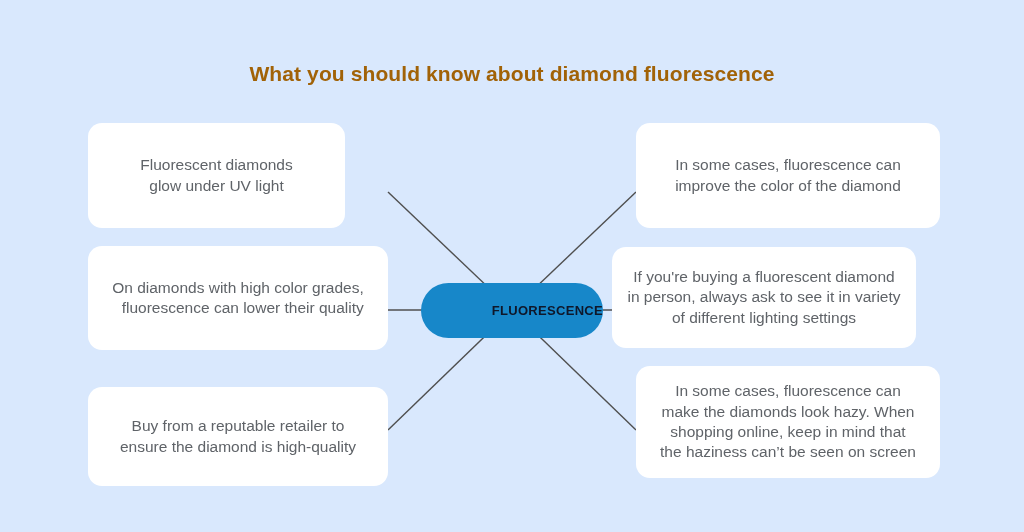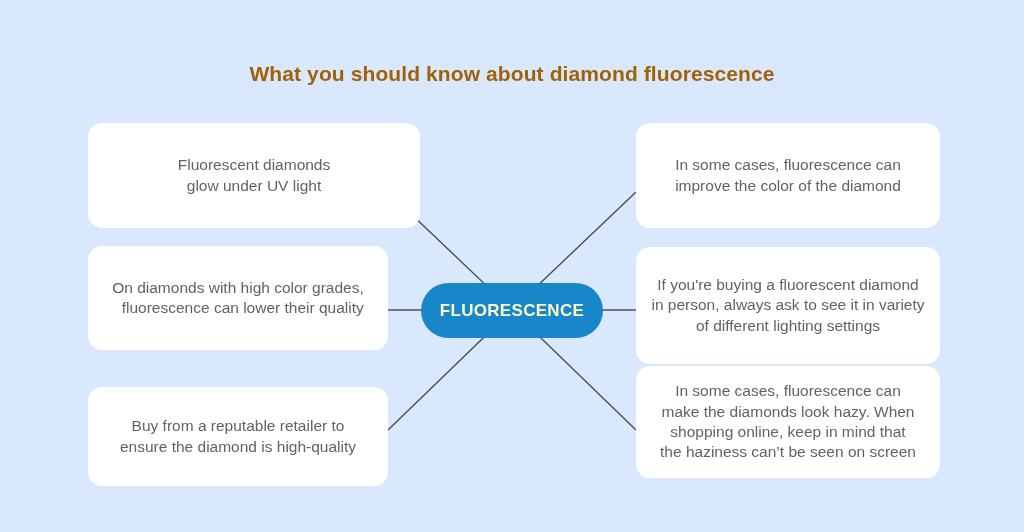--- a/index.html
+++ b/index.html
@@ -35,40 +35,40 @@
     align-items: center;
     justify-content: center;
     text-align: center;
     color: #5f6368;
     font-size: 15.5px;
     line-height: 1.32;
     white-space: pre-line;
     padding: 0 10px;
     box-sizing: border-box;
   }
-  .card-l1 { left: 88px;  top: 123px; width: 332px; height: 105px; }
+  .card-l1 { left: 88px;  top: 123px; width: 257px; height: 105px; }
   .card-l2 { left: 88px;  top: 246px; width: 300px; height: 104px; text-align: right; }
   .card-l3 { left: 88px;  top: 368px; width: 300px; height: 99px; margin-top: 19px; }
   .card-r1 { left: 636px; top: 123px; width: 304px; height: 105px; }
-  .card-r2 { left: 636px; top: 247px; width: 304px; height: 117px; }
+  .card-r2 { left: 612px; top: 247px; width: 304px; height: 101px; }
   .card-r3 { left: 636px; top: 366px; width: 304px; height: 112px; }
   .center-pill {
     position: absolute;
     left: 421px;
     top: 283px;
     width: 182px;
     height: 55px;
     background: #1787c9;
     border-radius: 28px;
     display: flex;
     align-items: center;
-    justify-content: center;
-    font-size: 17px;
+    justify-content: flex-end;
+    font-size: 13px;
     font-weight: 700;
-    color: #fef9c3;
+    color: #0f172a;
     letter-spacing: 0.3px;
   }
 </style>
 </head>
 <body>
 
 <div class="canvas">
 
   <div class="title">What you should know about diamond fluorescence</div>
 

